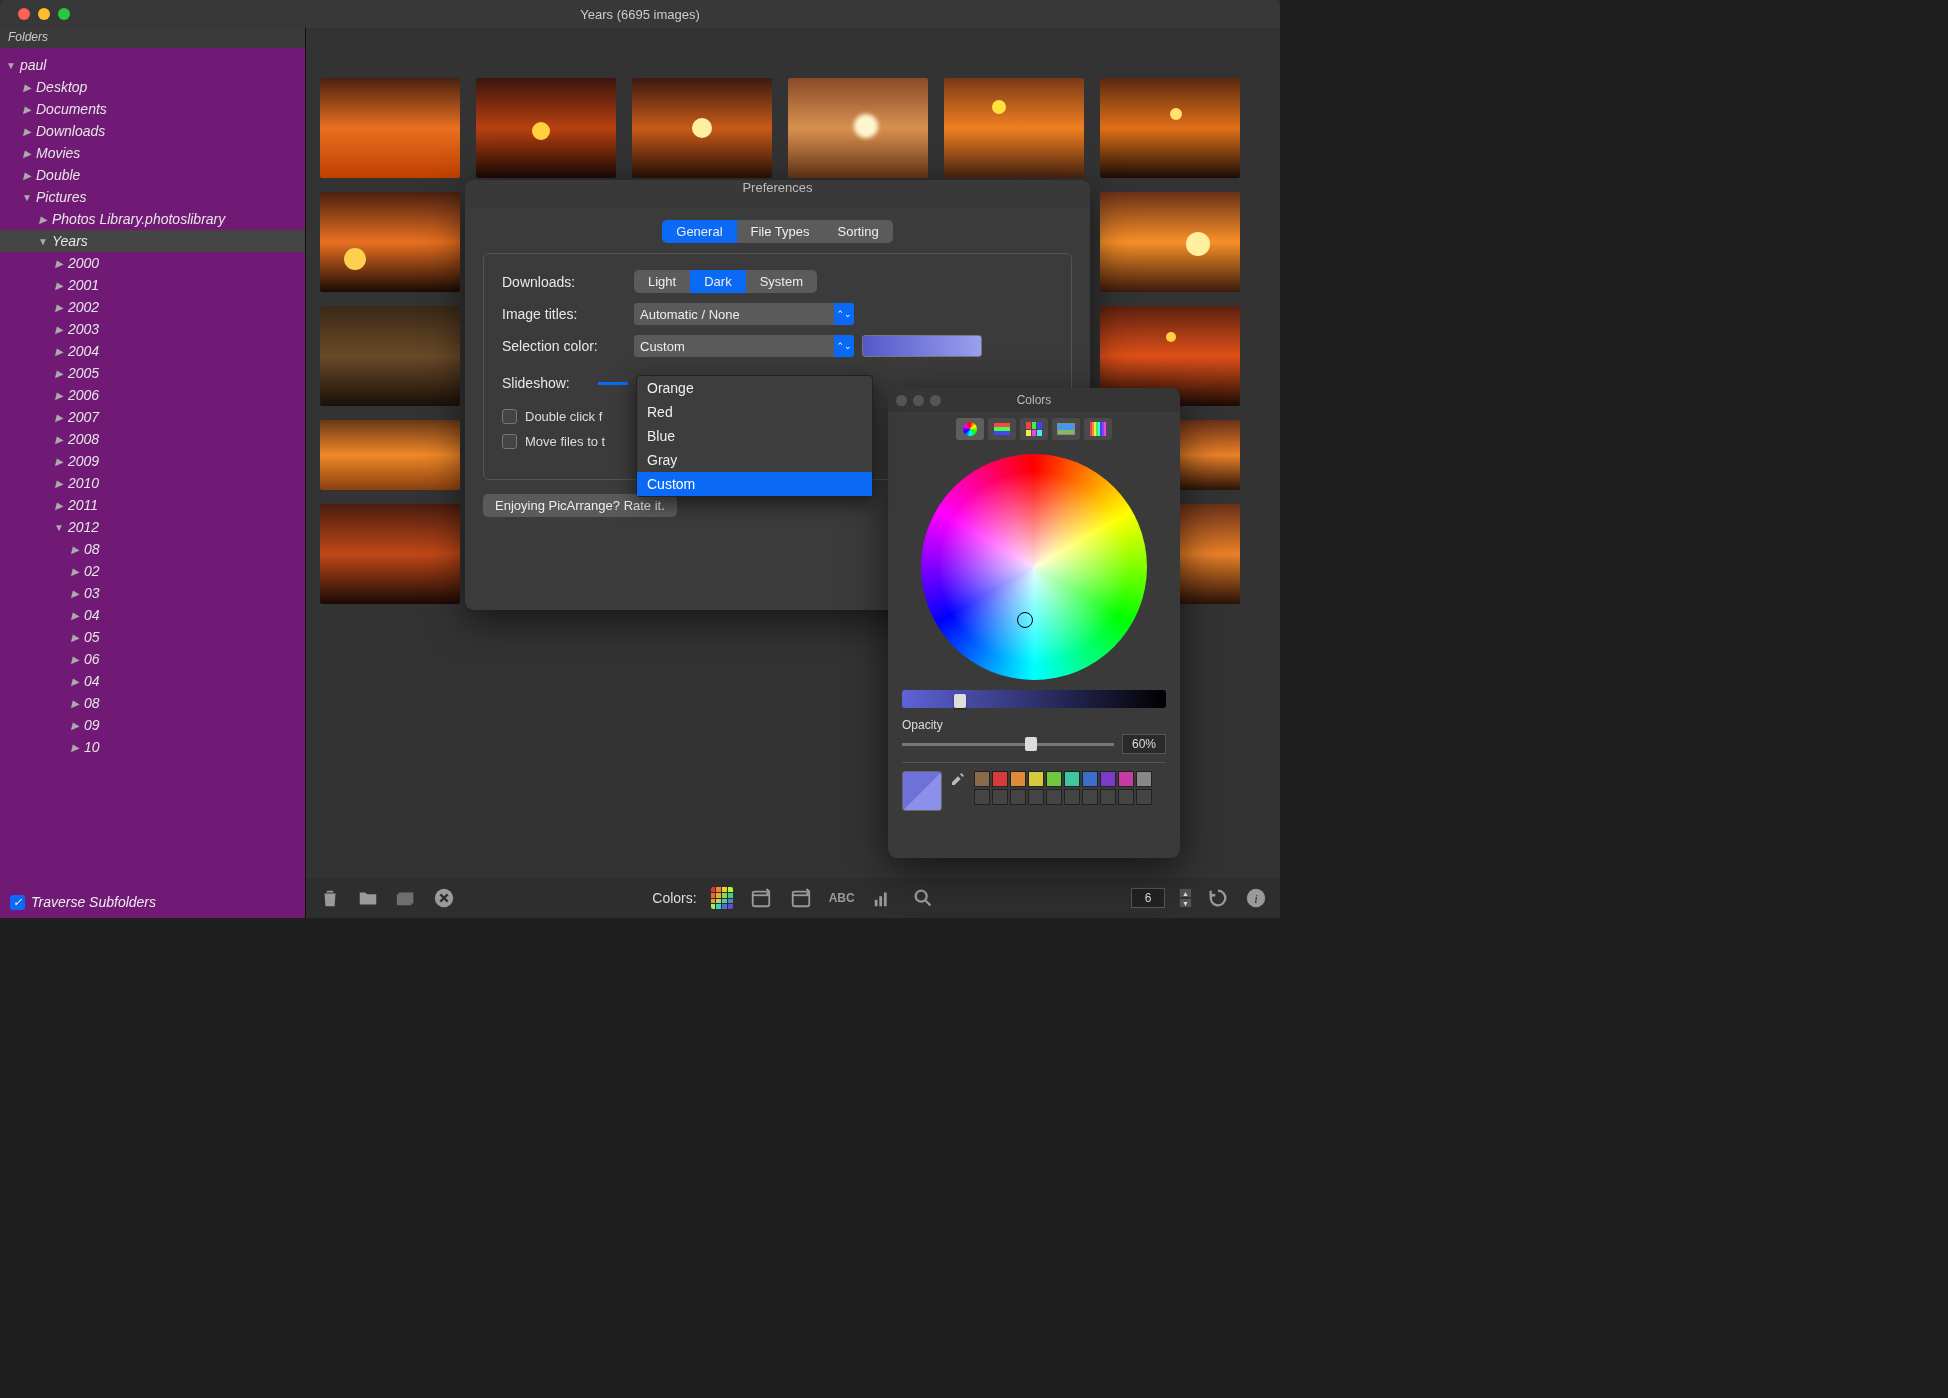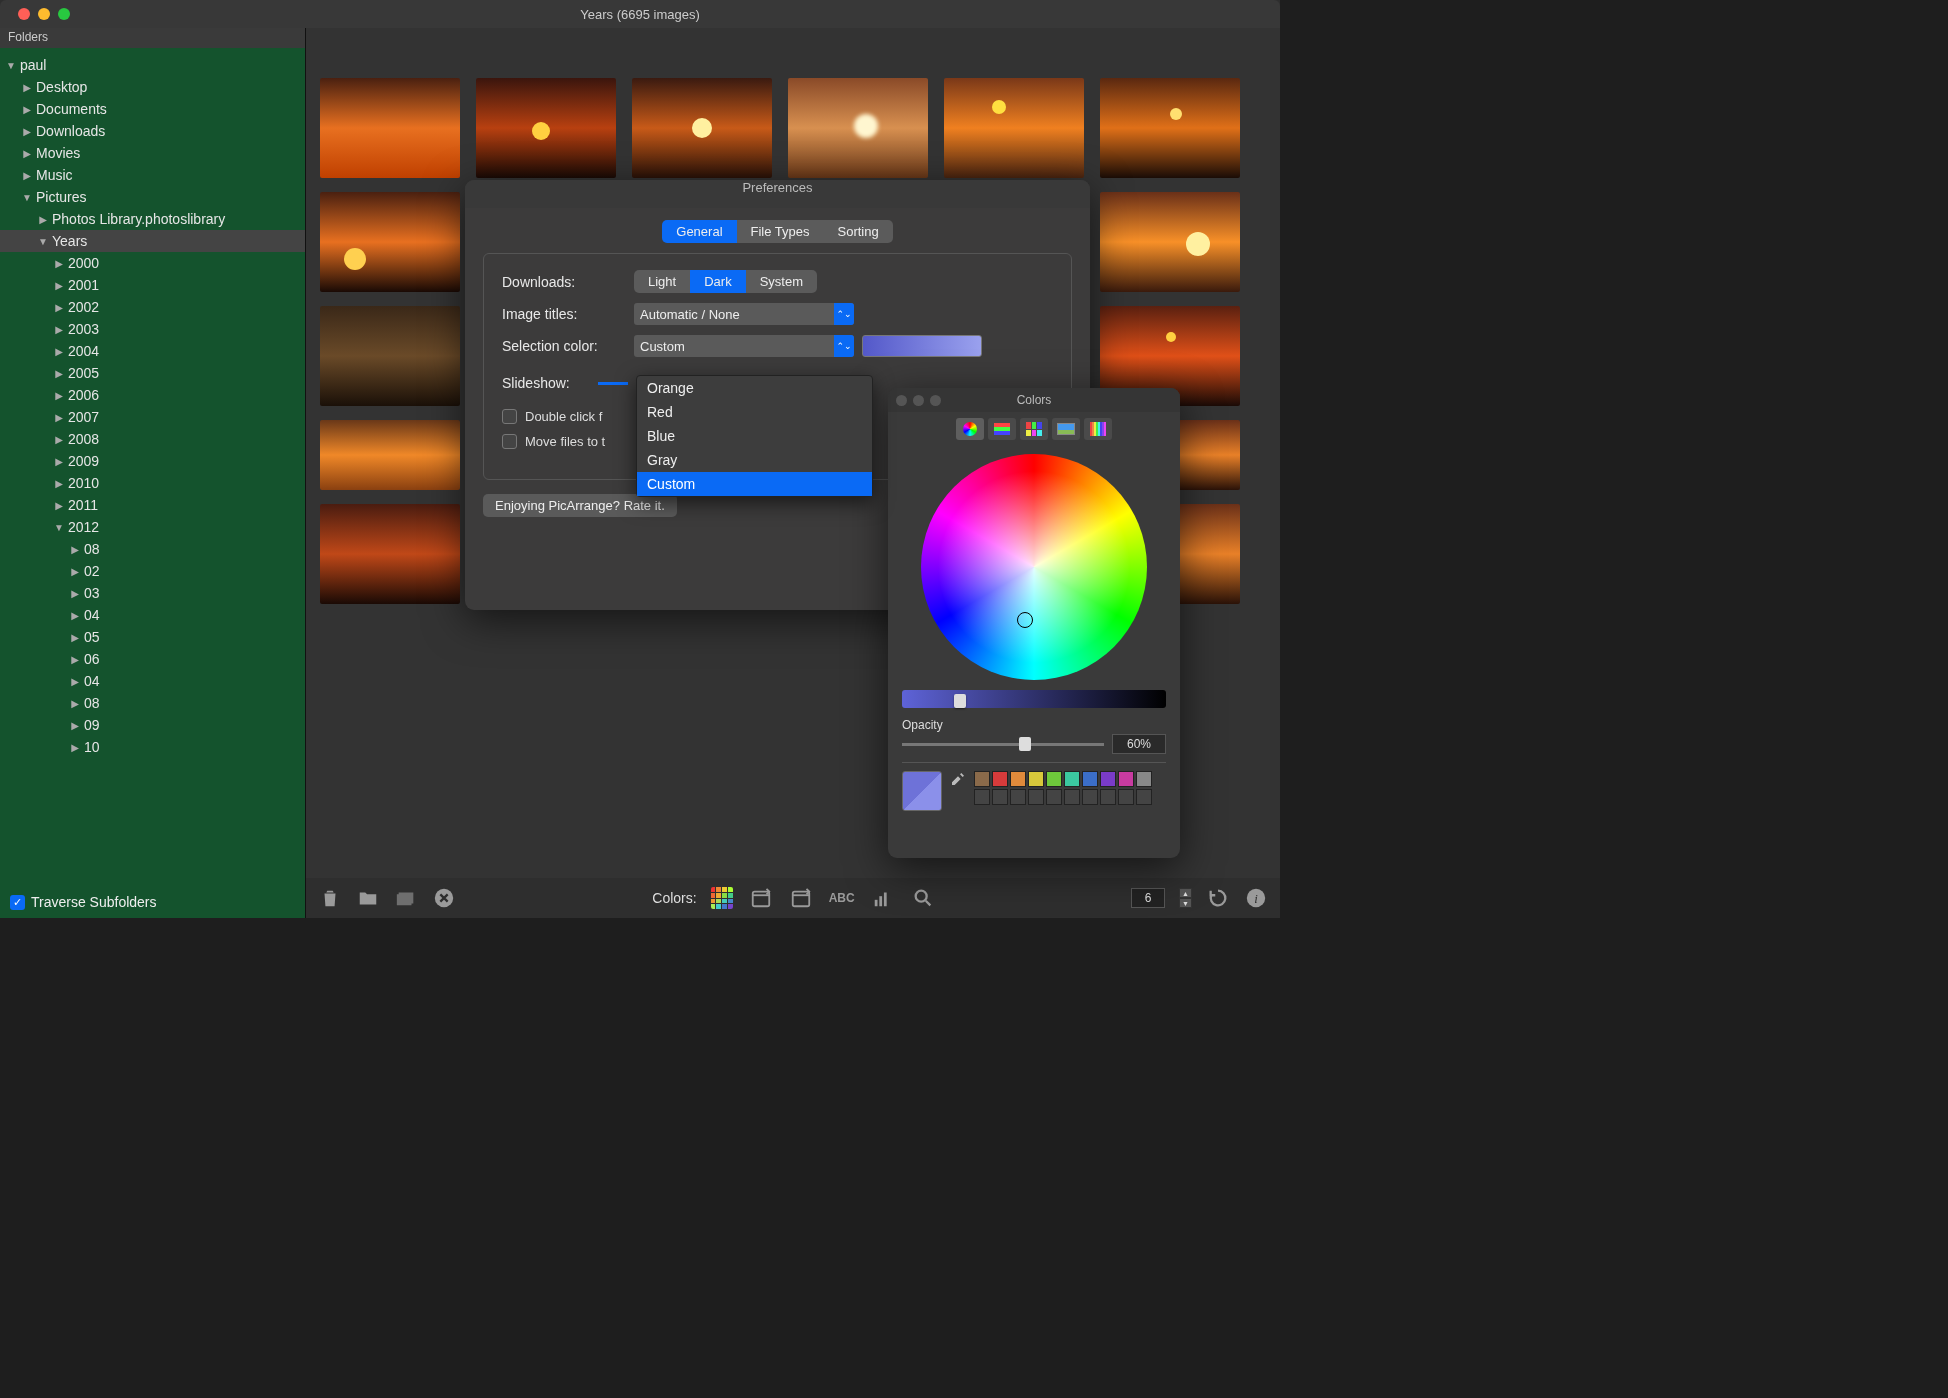--- a/index.html
+++ b/index.html
@@ -7,21 +7,21 @@
   .app { width: 1280px; height: 918px; background: #2e2e2e; position: relative; }
   
   .titlebar { height: 28px; background: #383838; display: flex; align-items: center; position: relative; border-top-left-radius: 6px; border-top-right-radius: 6px; padding-left: 8px; }
   .traffic { display: flex; gap: 8px; padding-left: 10px; }
   .traffic .dot { width: 12px; height: 12px; border-radius: 50%; }
   .dot-close { background: #ff5f57; }
   .dot-min { background: #febc2e; }
   .dot-max { background: #28c840; }
   .win-title { position: absolute; left: 0; right: 0; text-align: center; color: #ccc; font-size: 13px; }
   
-  .side { position: absolute; top: 28px; left: 0; width: 306px; bottom: 0; background: #14532d; border-right: 1px solid #111; }
+  .side { position: absolute; top: 28px; left: 0; width: 306px; bottom: 0; background: #701a75; border-right: 1px solid #111; font-style: italic; }
   .side-header { height: 20px; padding: 2px 8px; font-size: 12px; color: #ccc; background: #3a3a3a; }
   .tree { font-size: 14px; color: #e6e6e6; padding-top: 6px; }
   .row { display: flex; align-items: center; height: 22px; cursor: default; }
   .row.selected-years { background: #444; }
   .disclosure { width: 10px; text-align: center; color: #aaa; font-size: 10px; margin-right: 4px; }
   .bottom-check { position: absolute; bottom: 8px; left: 10px; display: flex; align-items: center; gap: 6px; color: #eee; font-size: 14px; }
   .chkbox { width: 15px; height: 15px; border-radius: 3px; background: #0a6af5; display: flex; align-items: center; justify-content: center; color: #fff; font-size: 11px; }
   
   .main { position: absolute; top: 28px; left: 306px; right: 0; bottom: 40px; background: #333; overflow: hidden; }
   .thumbs { padding: 50px 14px 10px 14px; display: flex; flex-wrap: wrap; gap: 14px 16px; }
@@ -70,21 +70,21 @@
   .wheel::after { content:""; position:absolute; inset:0; border-radius:50%; background:radial-gradient(circle, rgba(255,255,255,.9) 0%, rgba(255,255,255,0) 60%); }
   .wheel-cursor { position:absolute; left:96px; top:158px; width:16px; height:16px; z-index:2; }
   .wheel-cursor::before, .wheel-cursor::after { content:""; position:absolute; background:#000; }
   .wheel-cursor .ring { position:absolute; inset:0; border:1.5px solid #000; border-radius:50%; }
   .brightness-slider { margin:0 14px 8px 14px; height:18px; border-radius:3px; background:linear-gradient(90deg,#5e63d8,#000); position:relative; }
   .slider-knob { position:absolute; top:4px; left:52px; width:12px; height:14px; background:#ddd; border-radius:2px; box-shadow:0 1px 2px rgba(0,0,0,.5); }
   .opacity-label { padding:2px 14px 2px 14px; font-size:12px; color:#ddd; }
   .opacity-row { display:flex; align-items:center; margin:0 14px 8px 14px; gap:8px; }
   .op-track { flex:1; height:3px; background:#777; position:relative; }
   .op-knob { position:absolute; left:58%; top:-6px; width:12px; height:14px; background:#ddd; border-radius:2px; }
-  .op-val { width:54px; height:20px; background:#2a2a2a; border:1px solid #555; color:#ddd; font-size:12px; text-align:center; line-height:18px; }
+  .op-val { width:44px; height:20px; background:#2a2a2a; border:1px solid #555; color:#ddd; font-size:12px; text-align:center; line-height:18px; }
   .colors-bottom { margin:4px 14px 10px 14px; display:flex; gap:8px; align-items:flex-start; border-top:1px solid #555; padding-top:8px; }
   .big-swatch { width:40px; height:40px; background:linear-gradient(135deg,#6e72d8 50%,#8b90ea 50%); border-radius:3px; border:1px solid #666; }
   .eyedrop { width:16px; height:16px; color:#bbb; }
   .swatch-grid { display:grid; grid-template-columns:repeat(10,16px); grid-auto-rows:16px; gap:2px; }
   .swatch-grid div { border:1px solid #222; }
 </style>
 </head>
 <body>
 
 <div class="app">
@@ -116,21 +116,21 @@
       <div class="row" style="padding-left:22px">
           <span class="disclosure">▶</span>
           <span>Downloads</span>
         </div>
       <div class="row" style="padding-left:22px">
           <span class="disclosure">▶</span>
           <span>Movies</span>
         </div>
       <div class="row" style="padding-left:22px">
           <span class="disclosure">▶</span>
-          <span>Music</span>
+          <span>Double</span>
         </div>
       <div class="row" style="padding-left:22px">
           <span class="disclosure">▼</span>
           <span>Pictures</span>
         </div>
       <div class="row" style="padding-left:38px">
           <span class="disclosure">▶</span>
           <span>Photos Library.photoslibrary</span>
         </div>
       <div class="row selected-years" style="padding-left:38px">

